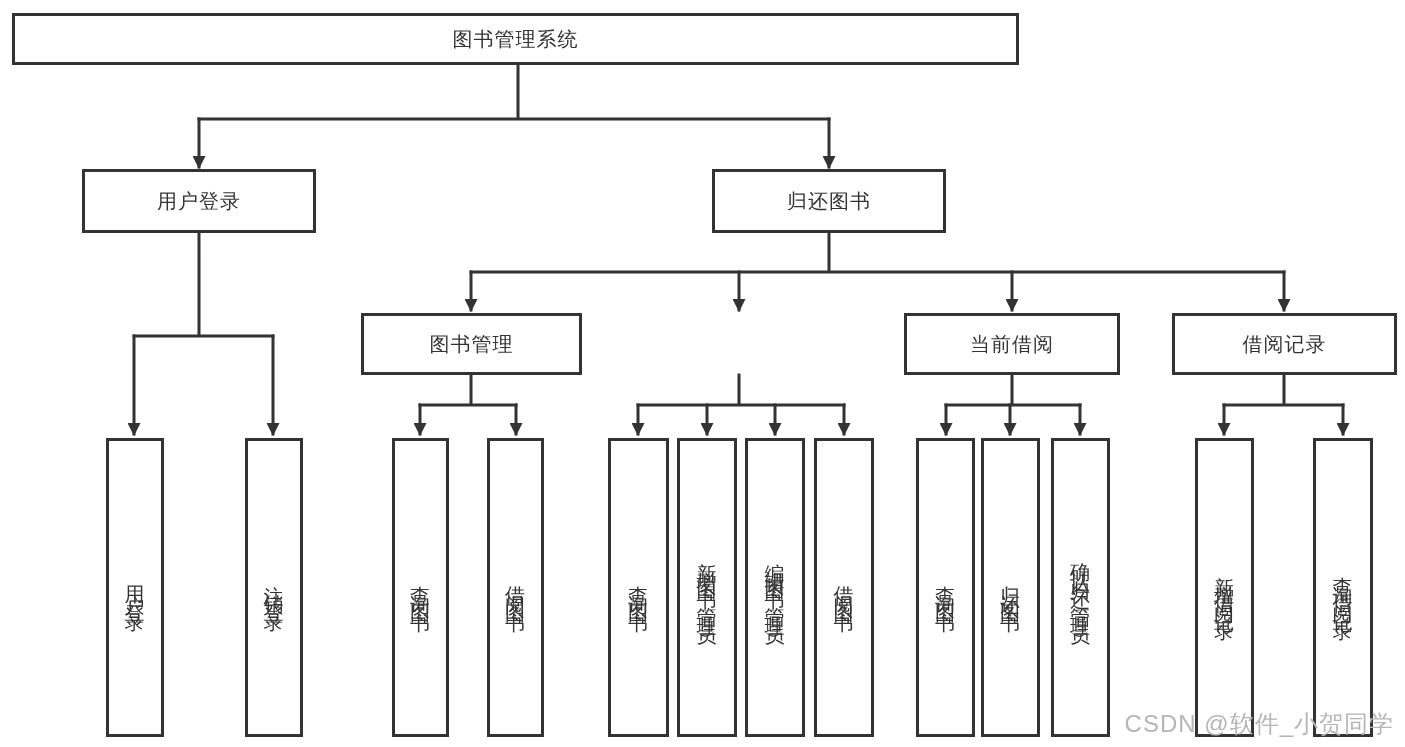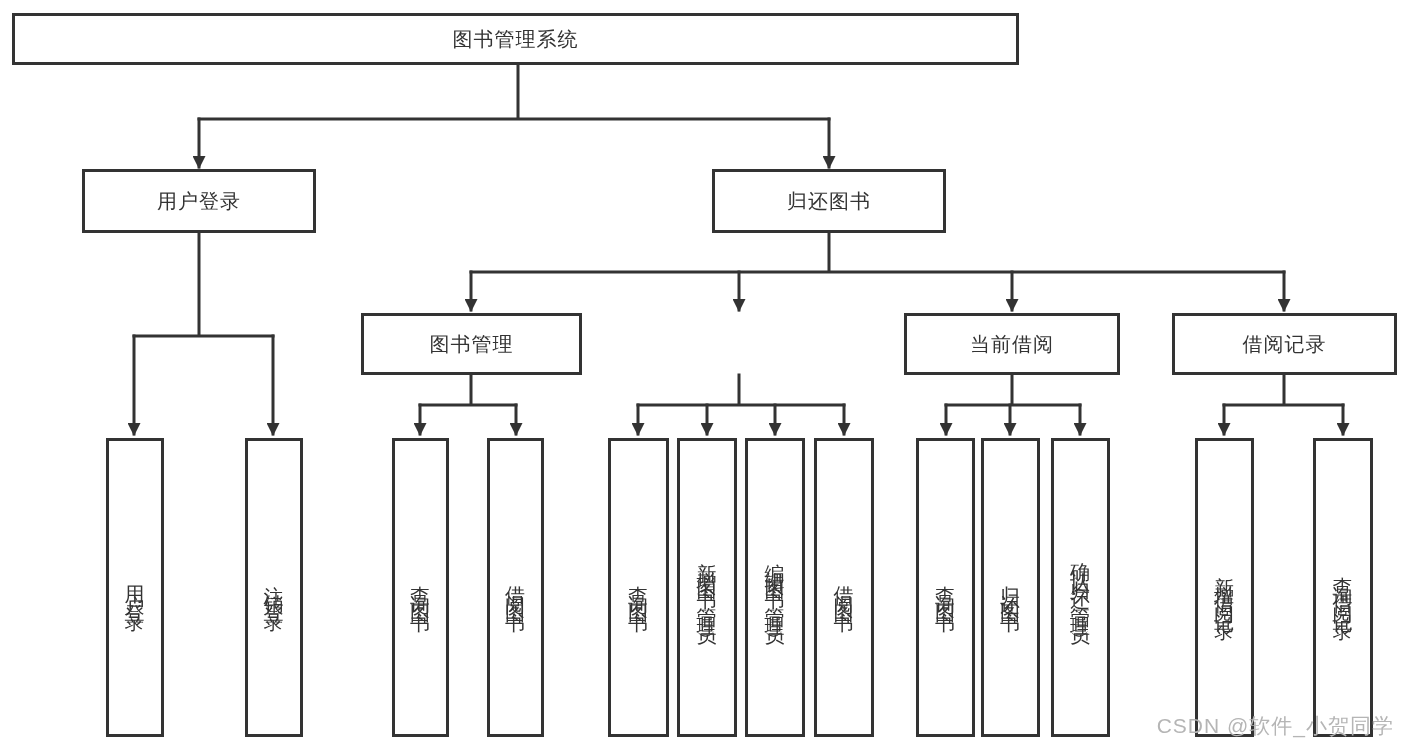--- a/index.html
+++ b/index.html
@@ -55,21 +55,21 @@
   .box.h { letter-spacing: 1px; }
   .box.v {
     writing-mode: vertical-rl;
     text-orientation: mixed;
     letter-spacing: 9px;
   }
   .watermark {
     position: absolute;
     right: 8px;
     bottom: 7px;
-    font-size: 21px;
+    font-size: 24px;
     letter-spacing: 1px;
     color: var(--watermark);
     white-space: nowrap;
     pointer-events: none;
   }
 </style>
 </head>
 <body>
 
 <div class="stage">

